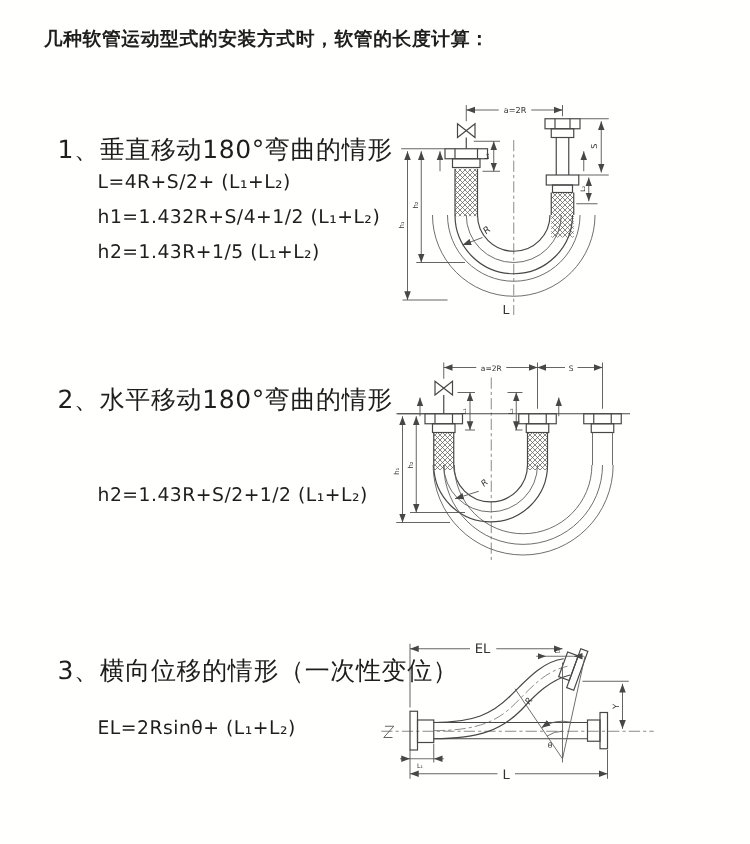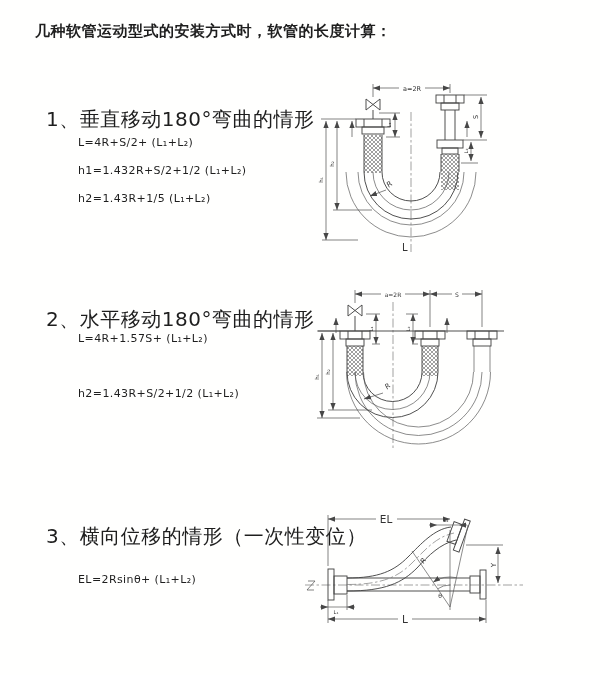--- a/index.html
+++ b/index.html
@@ -2,42 +2,41 @@
 <html><head>
 <meta charset="utf-8">
 <style>
   html,body{margin:0;padding:0;background:#ffffff;}
   #page{
     position:relative;width:600px;height:675px;background:#fffffe;
     font-family:"DejaVu Sans","Liberation Sans",sans-serif;color:#1e1e1e;overflow:hidden;
   }
   .title{position:absolute;left:35px;top:22px;font-size:15px;font-weight:bold;letter-spacing:.5px;}
   .sec-heading{position:absolute;font-size:20px;font-weight:normal;letter-spacing:.5px;}
-  .formula{position:absolute;font-size:11px;font-weight:500;letter-spacing:.4px;white-space:pre;}
+  .formula{position:absolute;font-size:15px;font-weight:500;letter-spacing:.4px;white-space:pre;}
   svg{position:absolute;overflow:visible;}
   svg text{font-family:"DejaVu Sans","Liberation Sans",sans-serif;fill:#333;}
   .thin{stroke:#5a5a5a;stroke-width:.7;fill:none;}
   .ln{stroke:#474747;stroke-width:.95;fill:none;}
   .dim{stroke:#4f4f4f;stroke-width:.7;fill:none;}
   .cl{stroke:#7a7a7a;stroke-width:.7;fill:none;stroke-dasharray:9 2.5 2.5 2.5;}
 </style>
 </head>
 <body>
 
 <div id="page">
 
   <div class="title">几种软管运动型式的安装方式时，软管的长度计算：</div>
 
   <div class="sec-heading" style="left:46px;top:106px">1、垂直移动180°弯曲的情形</div>
   <div class="formula" style="left:78px;top:136px">L=4R+S/2+ (L₁+L₂)</div>
-  <div class="formula" style="left:78px;top:164px">h1=1.432R+S/2+1/2 (L₁+L₂)</div>
+  <div class="formula" style="left:78px;top:164px">h1=1.432R+S/4+1/2 (L₁+L₂)</div>
   <div class="formula" style="left:78px;top:192px">h2=1.43R+1/5 (L₁+L₂)</div>
 
   <div class="sec-heading" style="left:46px;top:306px">2、水平移动180°弯曲的情形</div>
-  <div class="formula" style="left:78px;top:332px">L=4R+1.57S+ (L₁+L₂)</div>
   <div class="formula" style="left:78px;top:387px">h2=1.43R+S/2+1/2 (L₁+L₂)</div>
 
   <div class="sec-heading" style="left:46px;top:523px">3、横向位移的情形（一次性变位）</div>
   <div class="formula" style="left:78px;top:573px">EL=2Rsinθ+ (L₁+L₂)</div>
 
   <svg style="left:315px;top:70px" width="190" height="192" viewBox="315 70 190 192">
     <defs>
       <marker id="ar1" viewBox="0 0 8 6" refX="8" refY="3" markerWidth="7" markerHeight="6" markerUnits="userSpaceOnUse" orient="auto-start-reverse">
         <path d="M0,0 L8,3 L0,6 Z" fill="#474747"></path>
       </marker>

